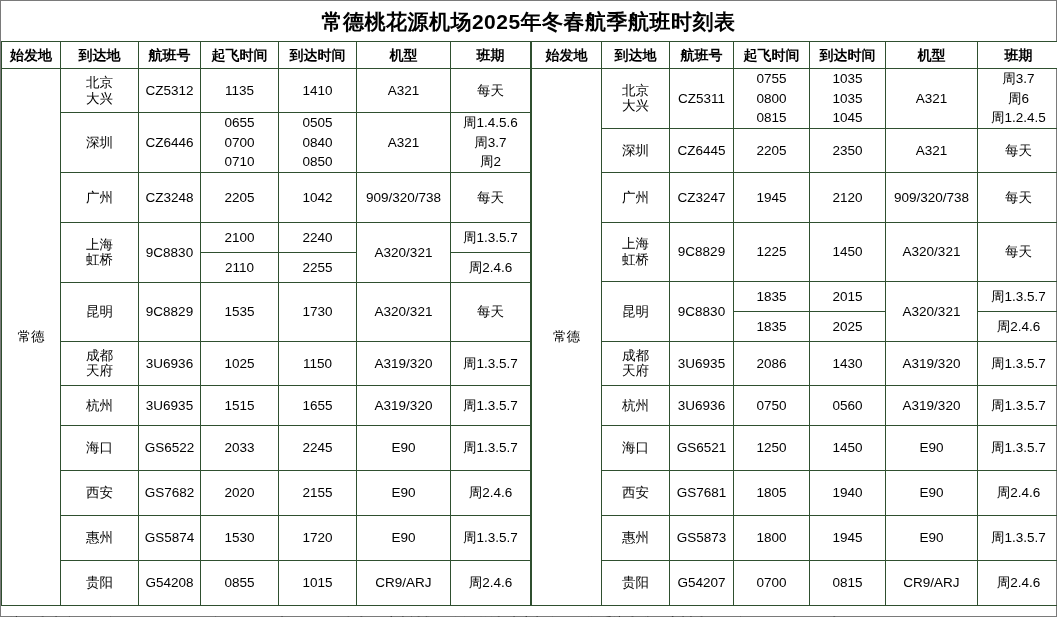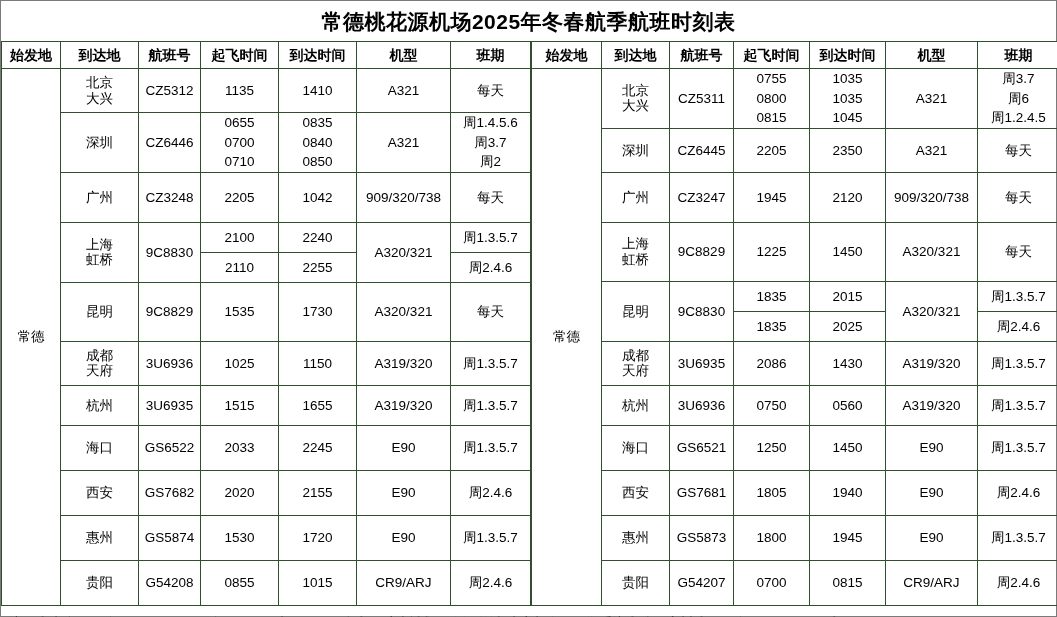--- a/index.html
+++ b/index.html
@@ -129,21 +129,21 @@
             <td class="flight-no">CZ6446</td>
             <td>
               <div class="multi">
                 <div>0655</div>
                 <div>0700</div>
                 <div>0710</div>
               </div>
             </td>
             <td>
               <div class="multi">
-                <div>0835</div>
+                <div>0505</div>
                 <div>0840</div>
                 <div>0850</div>
               </div>
             </td>
             <td class="wrapbreak">A321</td>
             <td>
               <div class="multi">
                 <div>周1.4.5.6</div>
                 <div>周3.7</div>
                 <div>周2</div>

